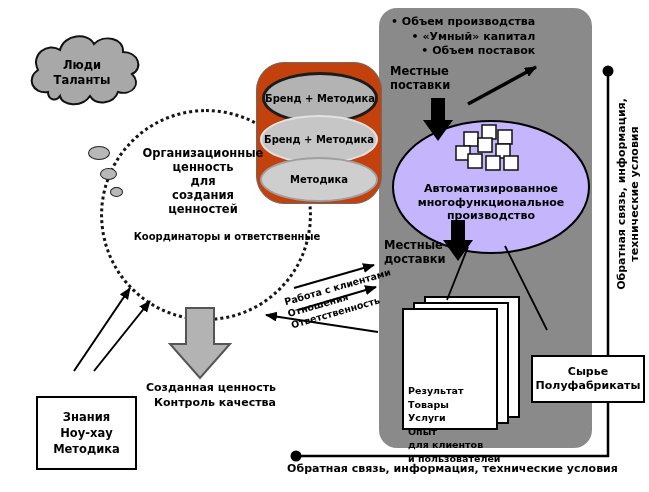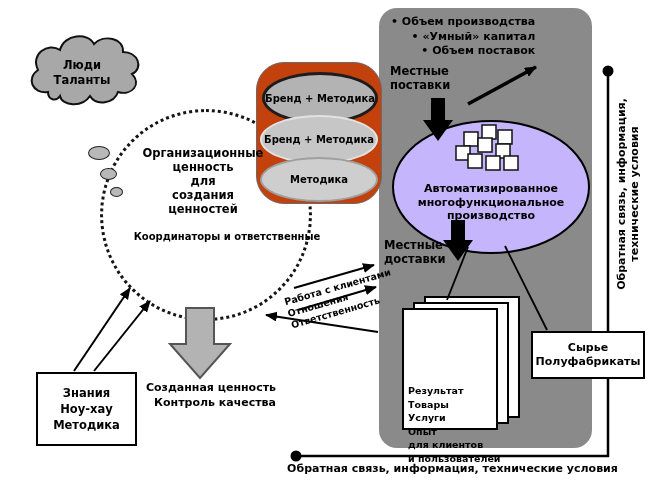--- a/index.html
+++ b/index.html
@@ -26,21 +26,21 @@
              font-size:11px;line-height:13.5px;white-space:pre;}
   .page{position:absolute;background:#fff;border:2px solid #000;width:92px;height:118px;}
   .pg-back{left:424px;top:296px;}
   .pg-mid{left:413px;top:302px;}
   .pg-front{left:402px;top:308px;}
   
   .overlay{left:0;top:0;z-index:2;}
   
   .txt{position:absolute;font-weight:bold;white-space:pre;z-index:3;}
   .box{position:absolute;background:#fff;border:2.5px solid #000;display:flex;align-items:center;
-       justify-content:center;text-align:center;font-weight:bold;white-space:pre;z-index:3;}
+       justify-content:center;text-align:center;font-weight:bold;white-space:pre;z-index:3;margin-top:24px;}
   .raw-box{left:531px;top:331px;width:110px;height:44px;font-size:11px;line-height:14px;}
   .knowledge-box{left:36px;top:372px;width:97px;height:70px;font-size:11.5px;line-height:16px;}
   .cloud-text{left:38px;top:58px;width:88px;text-align:center;font-size:11.5px;line-height:15px;}
   .org-text{left:133px;top:146px;width:140px;text-align:center;font-size:11.5px;line-height:14px;}
   .coord-text{left:105px;top:231px;width:196px;text-align:center;font-size:10px;margin-left:24px;}
   .platform-text{left:153px;top:253px;width:104px;text-align:center;font-size:11.5px;line-height:14px;}
   .bullets{position:absolute;left:391px;top:15px;font-weight:bold;font-size:11px;line-height:14.5px;
            white-space:nowrap;z-index:3;}
   .bullets span{display:block;text-align:right;}
   .supplies-text{left:390px;top:64px;font-size:11.5px;line-height:14px;}

